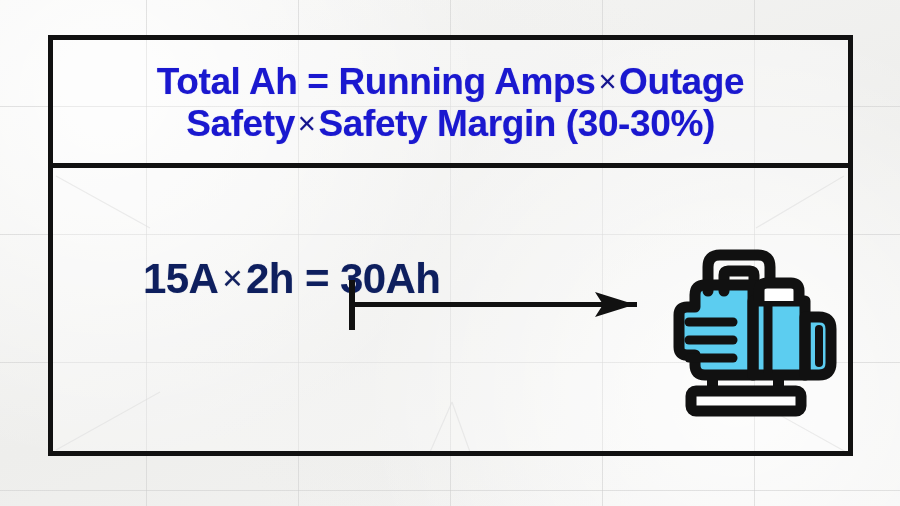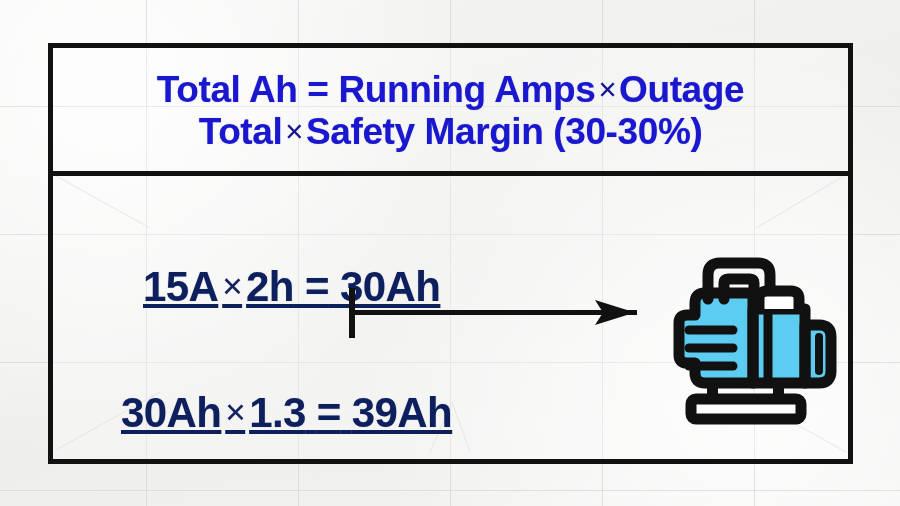--- a/index.html
+++ b/index.html
@@ -51,21 +51,20 @@
   
   #frame {
     position: absolute;
     left: 48px;
     top: 35px;
     width: 805px;
     height: 421px;
     border: 5px solid #111111;
     box-sizing: border-box;
     background: rgba(255,255,255,0.30);
-    margin-top: 8px;
   }
 
   
   #header-band {
     position: absolute;
     left: 0;
     top: 0;
     right: 0;
     height: 128px;
     border-bottom: 5px solid #111111;
@@ -104,21 +103,20 @@
   }
 
   .calc-line {
     position: absolute;
     color: #0e1f5e;
     font-weight: bold;
     font-size: 42px;
     letter-spacing: -0.6px;
     white-space: nowrap;
     text-shadow: 0 0 1px rgba(14,31,94,0.30);
-    text-decoration: underline;
   }
   #calc-line-1 { left: 90px; top: 87px; }
   #calc-line-2 { left: 68px; top: 213px; }
   .calc-line .times {
     color: #13215f;
     font-size: 35px;
     font-weight: normal;
     padding: 0 4px;
     top: -3px;
   }
@@ -161,37 +159,32 @@
     </g>
   </svg>
 
   <div id="frame">
 
     <div id="header-band">
       <div class="formula-line">
         <span>Total Ah = Running Amps</span><span class="times">×</span><span>Outage</span>
       </div>
       <div class="formula-line">
-        <span>Total</span><span class="times">×</span><span>Safety Margin (30-30%)</span>
+        <span>Safety</span><span class="times">×</span><span>Safety Margin (30-30%)</span>
       </div>
     </div>
 
     <div id="body-area">
 
       <div class="calc-line" id="calc-line-1">
         <span>15A</span><span class="times">×</span><span>2h</span>
         <span>=</span>
         <span>30Ah</span>
       </div>
 
-      <div class="calc-line" id="calc-line-2">
-        <span>30Ah</span><span class="times">×</span><span>1.3</span>
-        <span>=</span>
-        <span>39Ah</span>
-      </div>
 
       <div id="arrow-group">
         <svg id="arrow-svg" width="340" height="60" viewBox="0 0 340 60" aria-hidden="true">
           <g fill="#111111">
 
             <rect x="46" y="2" width="6" height="50"></rect>
 
             <rect x="46" y="24" width="288" height="5"></rect>
 
             <polygon points="292,14 332,26.5 292,39 300,26.5"></polygon>

